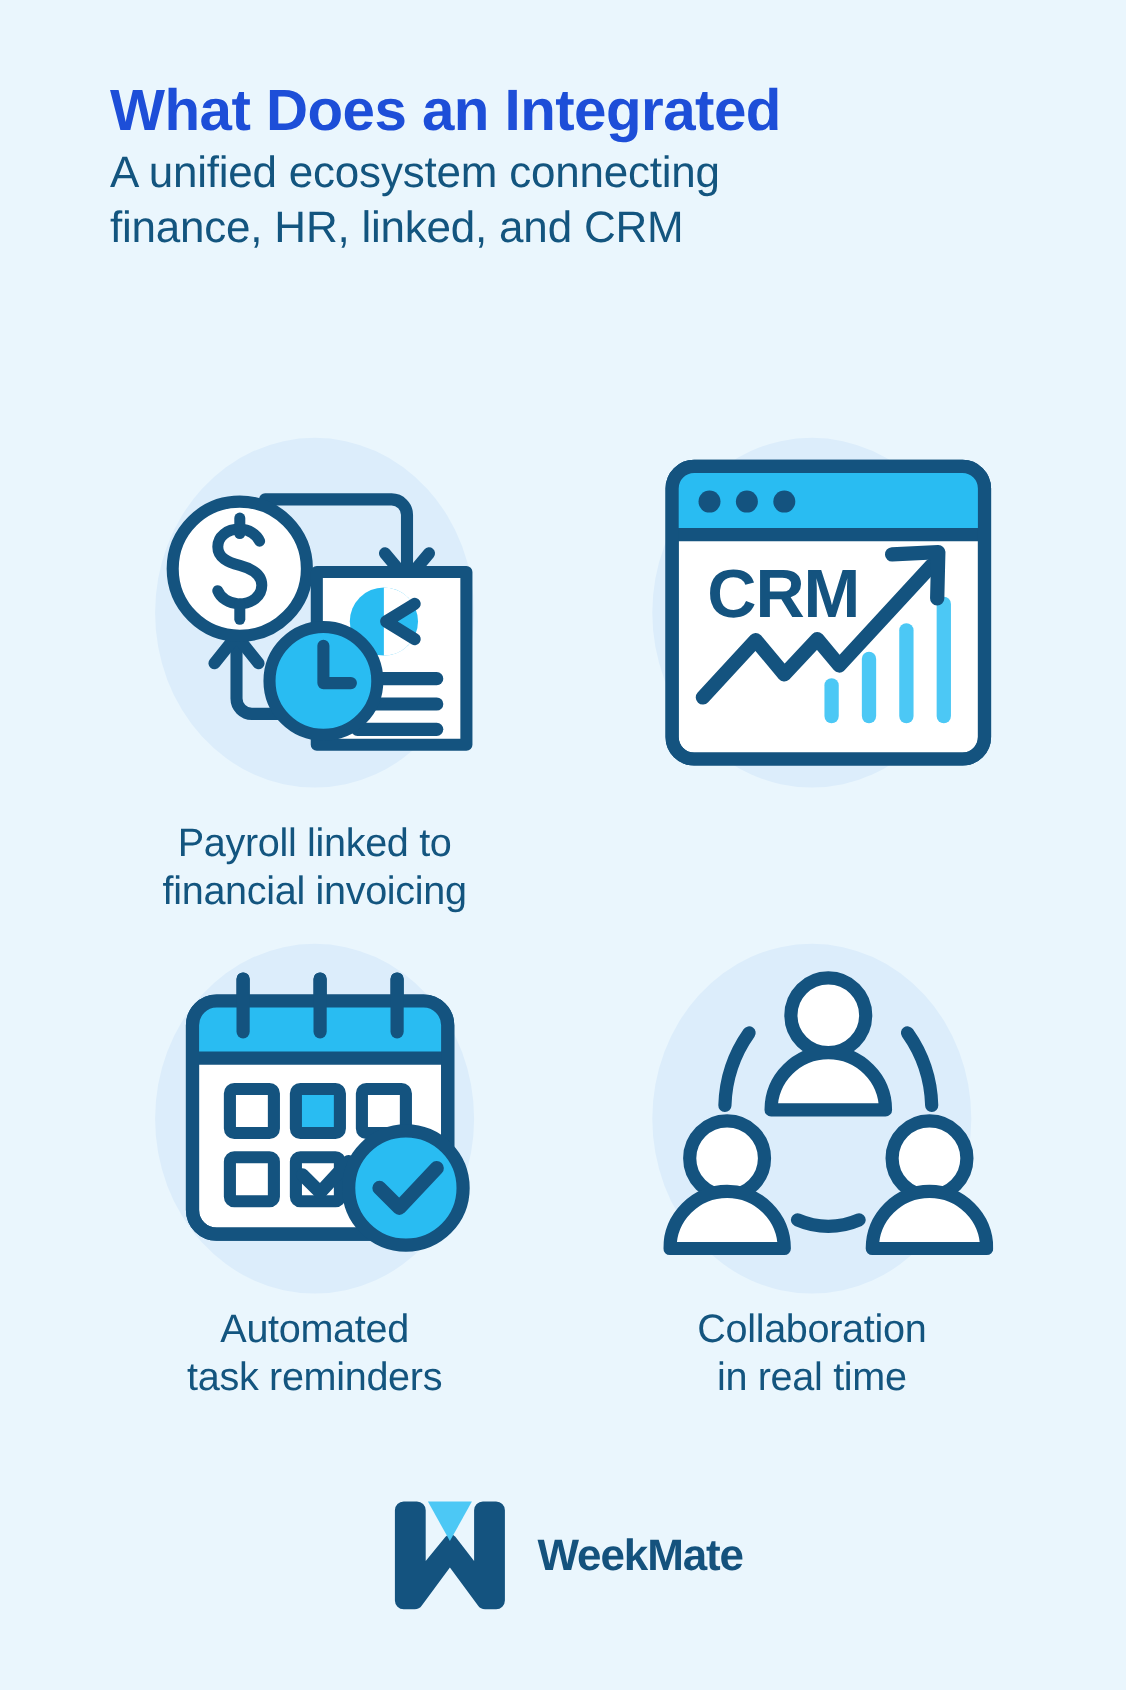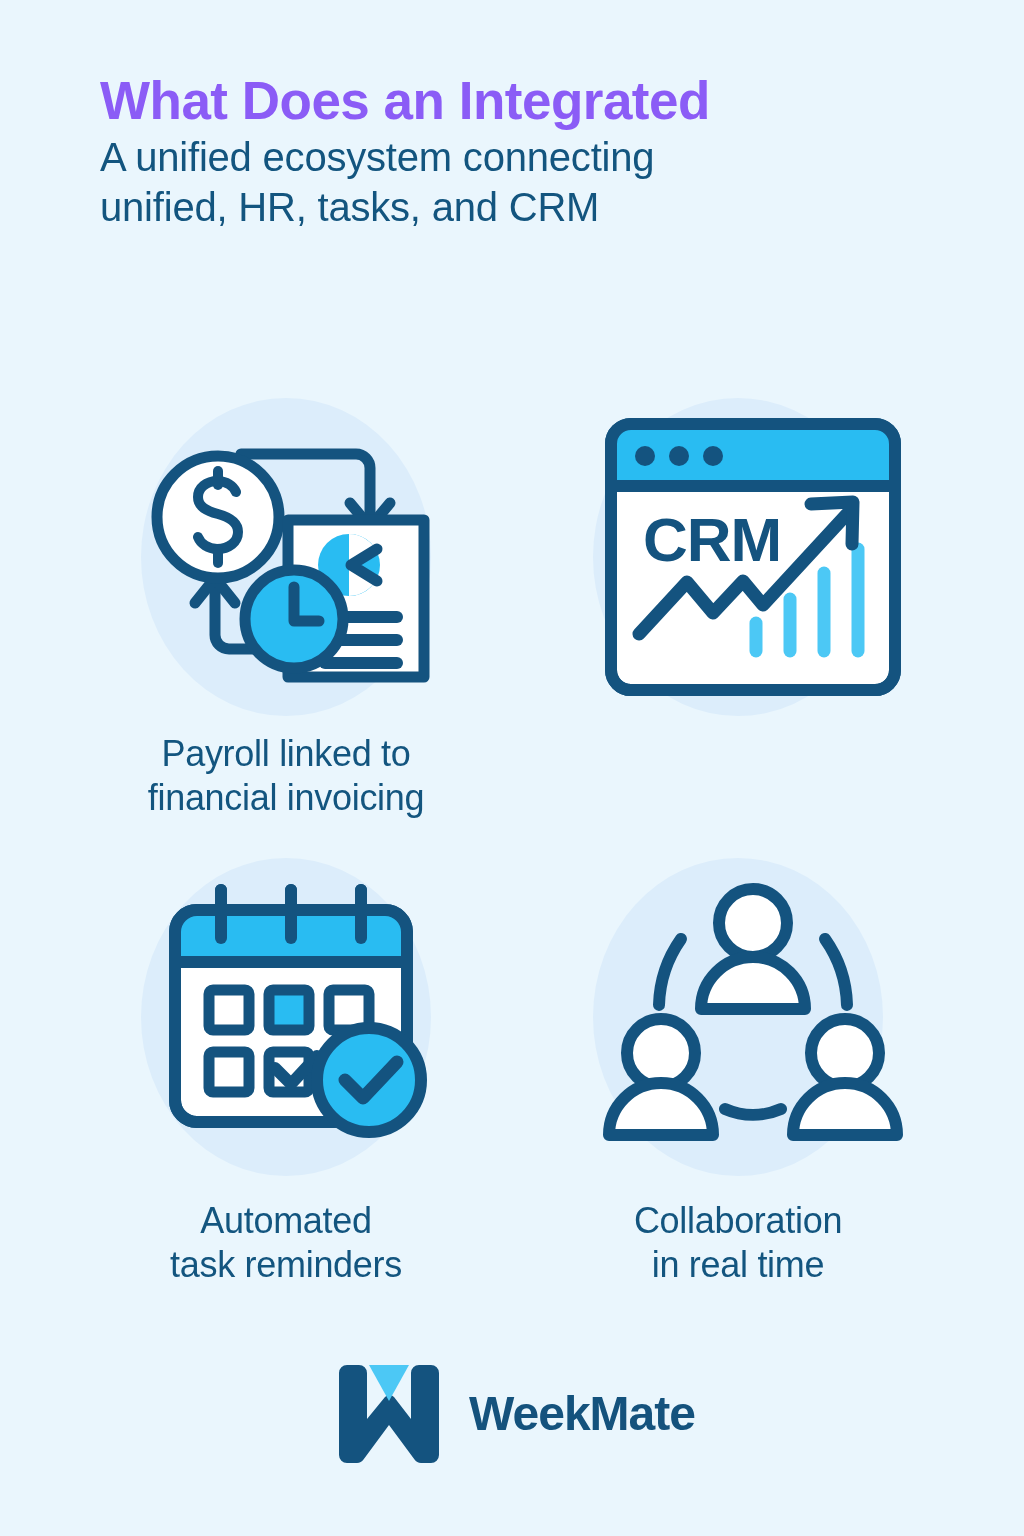--- a/index.html
+++ b/index.html
@@ -14,21 +14,21 @@
     width:1024px; height:1536px;
     background:#eaf6fd;
   }
 
   
   .header { position:absolute; left:100px; top:70px; width:880px; }
   .title {
     font-size:53px;
     font-weight:bold;
     line-height:1.17;
-    color:#8b5cf6;
+    color:#1d4ed8;
     letter-spacing:-0.5px;
   }
   .subtitle {
     font-size:40px;
     font-weight:normal;
     line-height:1.25;
     color:#13557f;
     letter-spacing:-0.2px;
   }
 
@@ -57,58 +57,58 @@
   .blob {
     position:absolute;
     left:50%; top:50%;
     transform:translate(-50%,-50%);
     width:290px; height:318px;
     border-radius:50%;
     background:#dcedfb;
   }
   .icon-svg { position:relative; z-index:2; }
   .caption {
-    margin-top:10px;
+    margin-top:22px;
     text-align:center;
     font-size:36px;
     line-height:1.22;
     color:#13557f;
     letter-spacing:-0.3px;
   }
-  .card.row2 .caption { margin-top:17px;text-align:center; }
+  .card.row2 .caption { margin-top:4px;text-align:center; }
 
   
   .footer {
     position:absolute;
     left:0; right:0; top:1355px;
     display:flex;
     align-items:center;
     justify-content:center;
     gap:22px;
   }
   .logo-word {
-    font-size:48px;
+    font-size:40px;
     font-weight:bold;
     color:#14527d;
     letter-spacing:-1px;
     line-height:1;
   }
 </style>
 </head>
 <body>
 
 <div class="page">
 
   <div class="header">
     <div class="title">
       <div>What Does an Integrated</div>
     </div>
     <div class="subtitle">
       <div>A unified ecosystem connecting</div>
-      <div>unified, HR, tasks, and CRM</div>
+      <div>finance, HR, linked, and CRM</div>
     </div>
   </div>
 
   <div class="grid">
 
     <div class="card">
       <div class="icon-wrap">
         <div class="blob"></div>
         <svg class="icon-svg" width="310" height="300" viewBox="0 0 310 300">
           <g fill="none" stroke="#14537f" stroke-width="11" stroke-linecap="round" stroke-linejoin="round">

